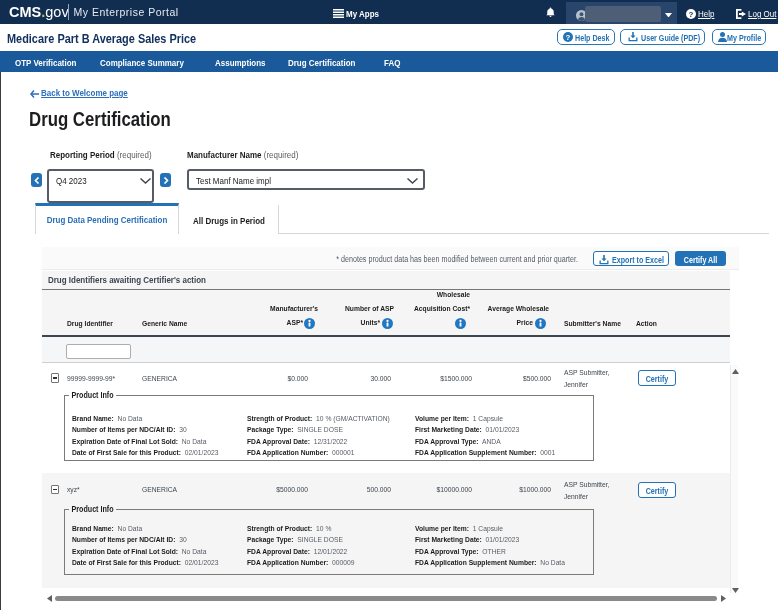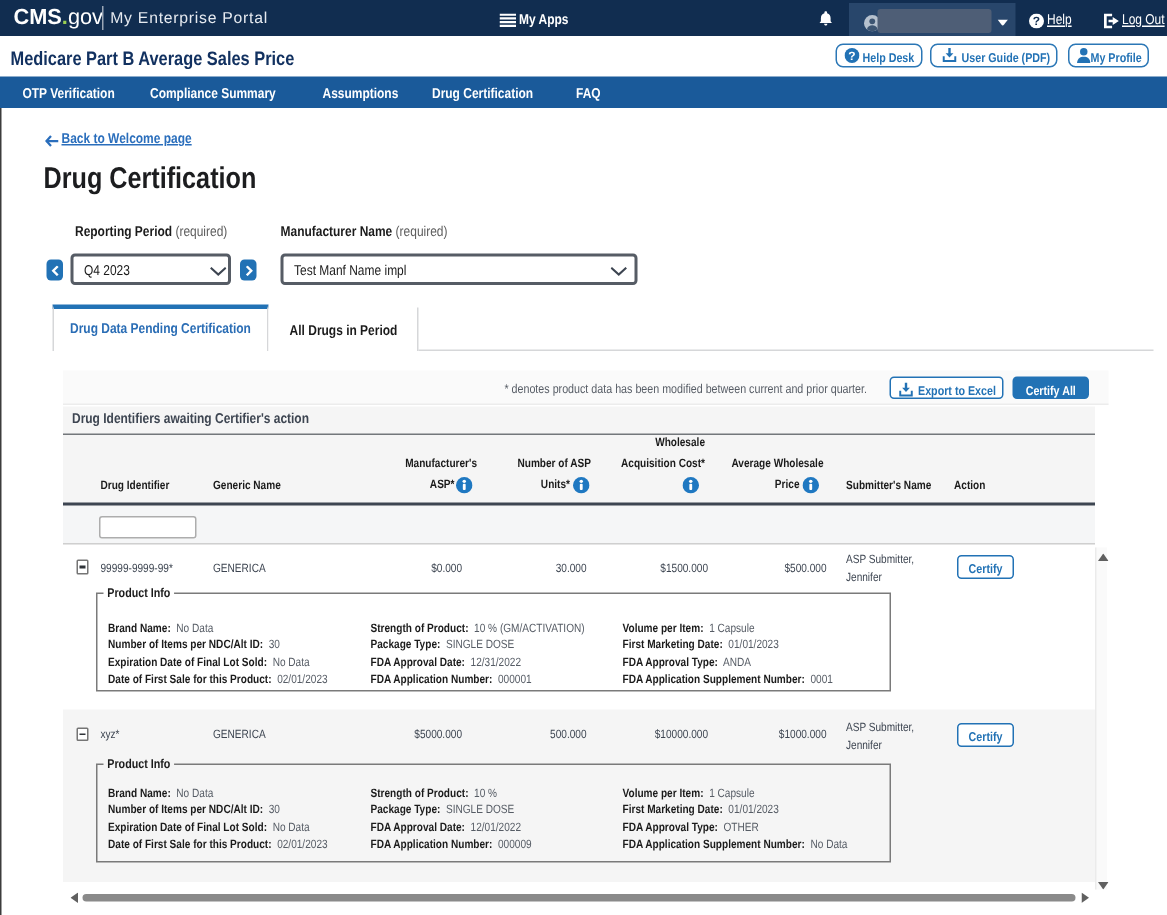--- a/index.html
+++ b/index.html
@@ -96,21 +96,21 @@
 <div class="a sx" style="left:41px;top:87px;color:#2a6ebc;font-size:9.5px;font-weight:bold;text-decoration:underline;">Back to Welcome page</div>
 <div class="a sx" style="left:29px;top:107.5px;font-size:20px;font-weight:bold;color:#1c1d1f;">Drug Certification</div>
 
 <div class="a sx" style="left:50px;top:149px;font-size:9.5px;color:#1b1b1b;"><b>Reporting Period</b> <span style="color:#5c5c5c;">(required)</span></div>
 <div class="a sx" style="left:187px;top:149px;font-size:9.5px;color:#1b1b1b;"><b>Manufacturer Name</b> <span style="color:#5c5c5c;">(required)</span></div>
 
 <div class="a" style="left:31px;top:173px;width:11px;height:13.5px;background:#2272b5;border-radius:3px;"></div>
 <svg class="a" style="left:33.5px;top:176.5px;" width="6" height="7" viewBox="0 0 6 7">
     <path d="M4.5 0.5 L1.5 3.5 L4.5 6.5" stroke="#fff" stroke-width="1.6" fill="none"></path>
   </svg>
-<div class="a" style="left:47px;top:169px;width:107px;height:21px;border:2px solid #565c65;border-radius:3px;background:#fff;">
+<div class="a" style="left:47px;top:169px;width:107px;height:34px;border:2px solid #565c65;border-radius:3px;background:#fff;">
   <div class="a sx" style="left:7px;top:4px;font-size:9.5px;color:#1b1b1b;">Q4 2023</div>
   <svg class="a" style="left:91px;top:6.5px;" width="11" height="6" viewBox="0 0 11 6">
       <path d="M0.5 0.5 L5.5 5 L10.5 0.5" stroke="#3d4551" stroke-width="1.4" fill="none"></path>
     </svg>
 </div>
 <div class="a" style="left:159.5px;top:173px;width:11px;height:13.5px;background:#2272b5;border-radius:3px;"></div>
 <svg class="a" style="left:163px;top:176.5px;" width="6" height="7" viewBox="0 0 6 7">
     <path d="M1.5 0.5 L4.5 3.5 L1.5 6.5" stroke="#fff" stroke-width="1.6" fill="none"></path>
   </svg>
 

